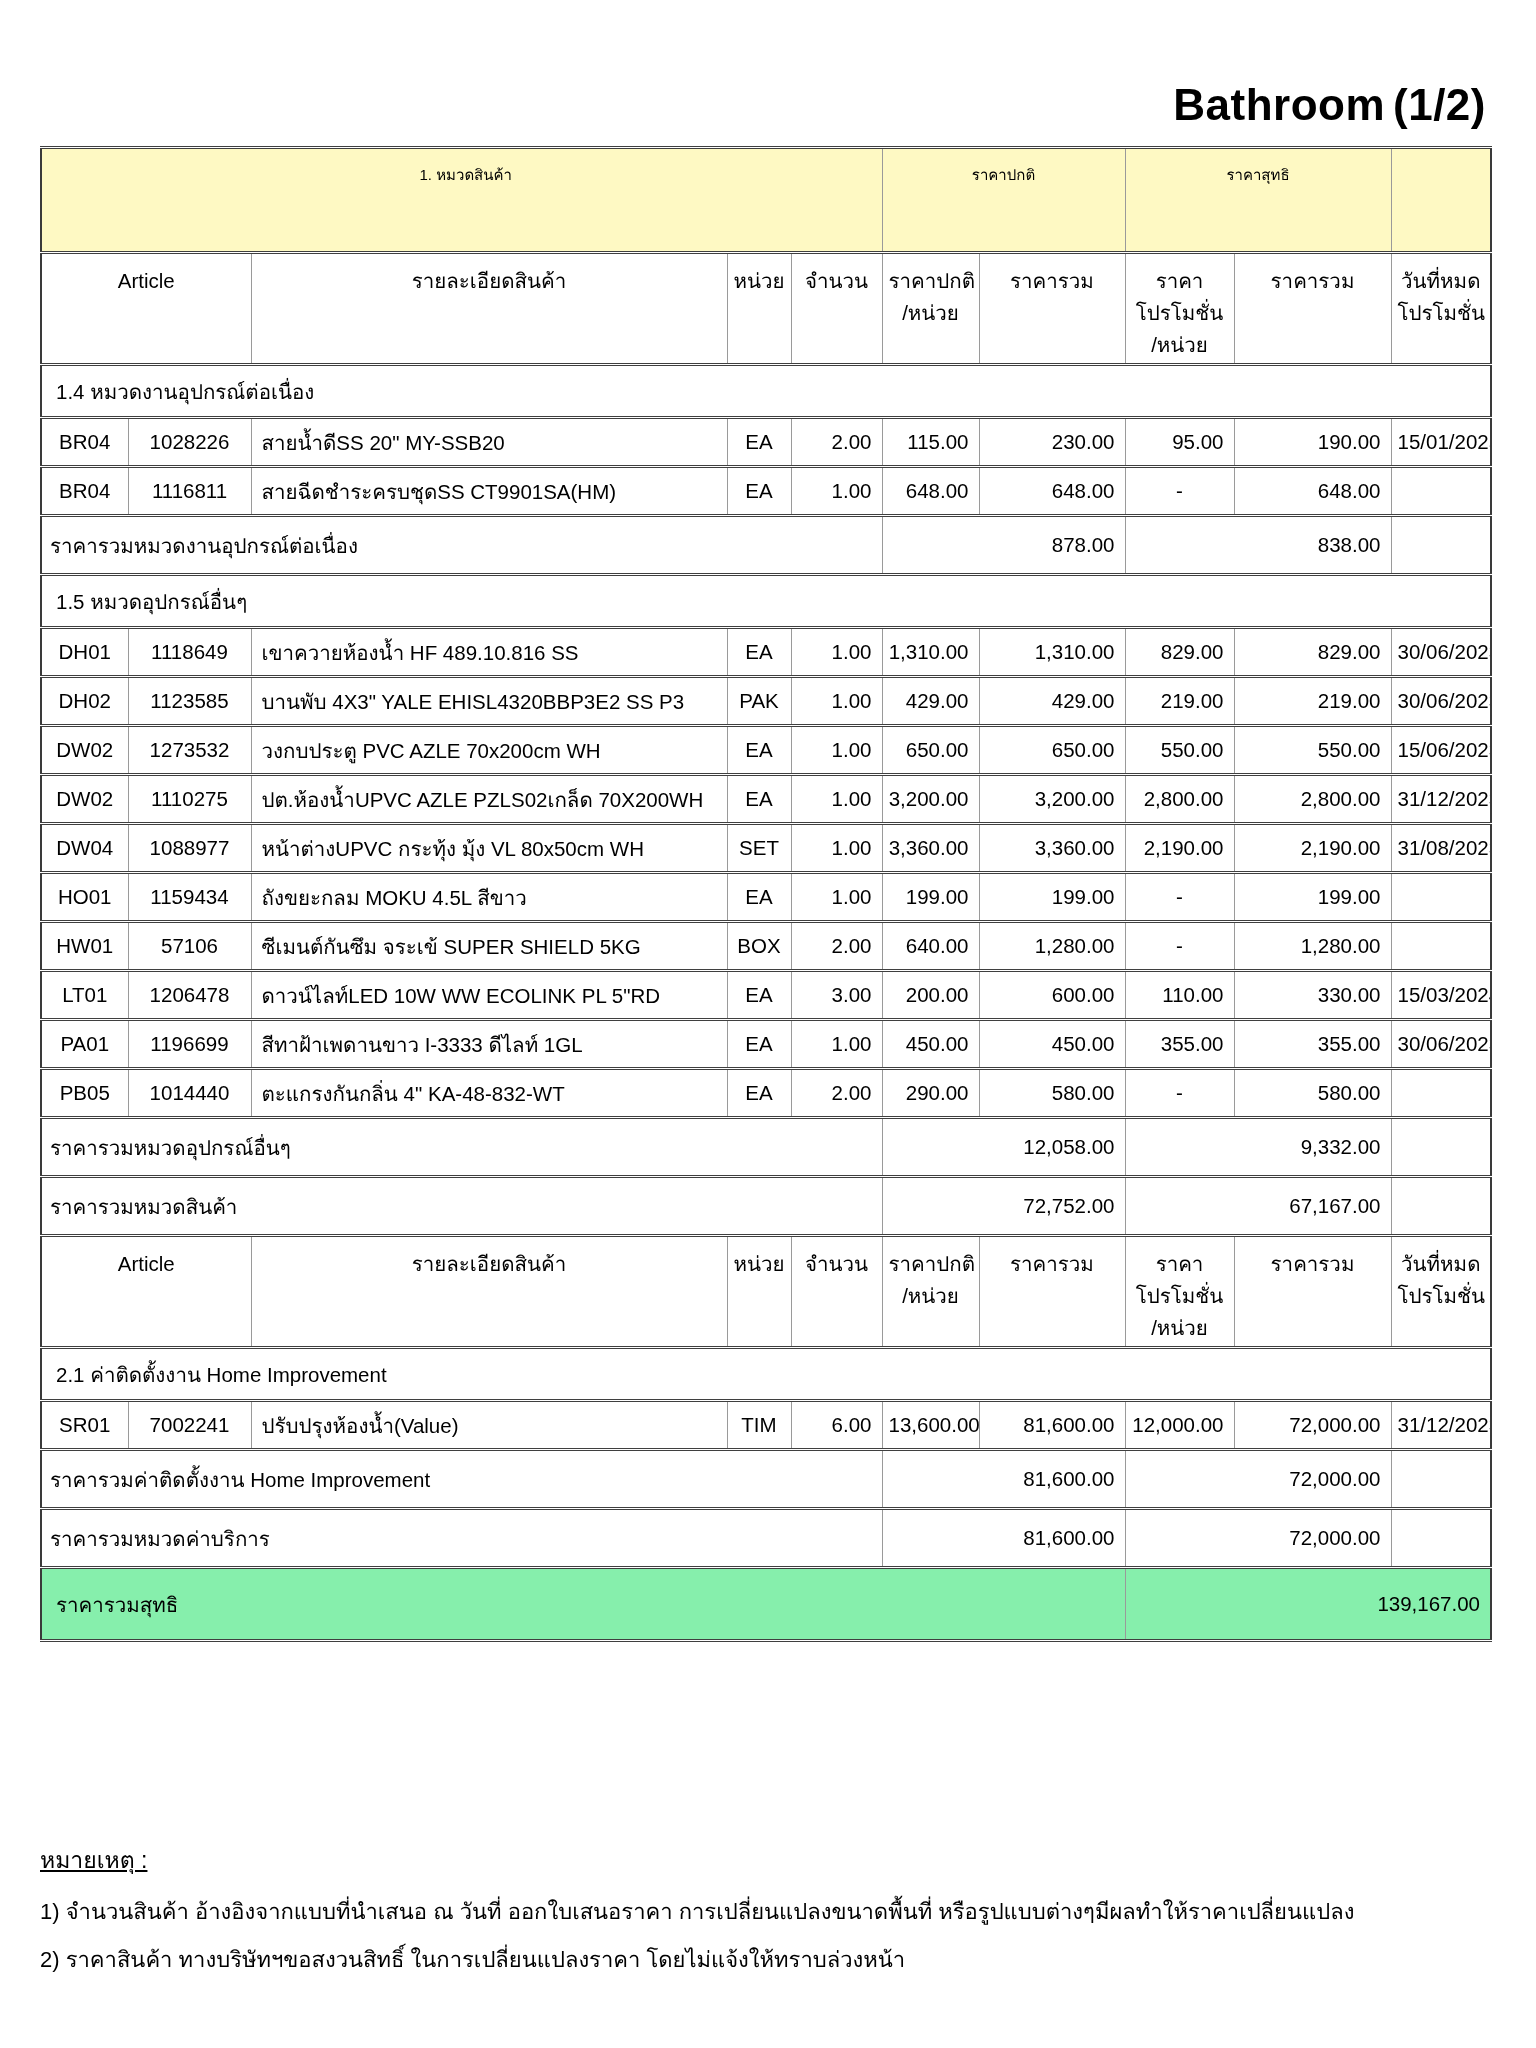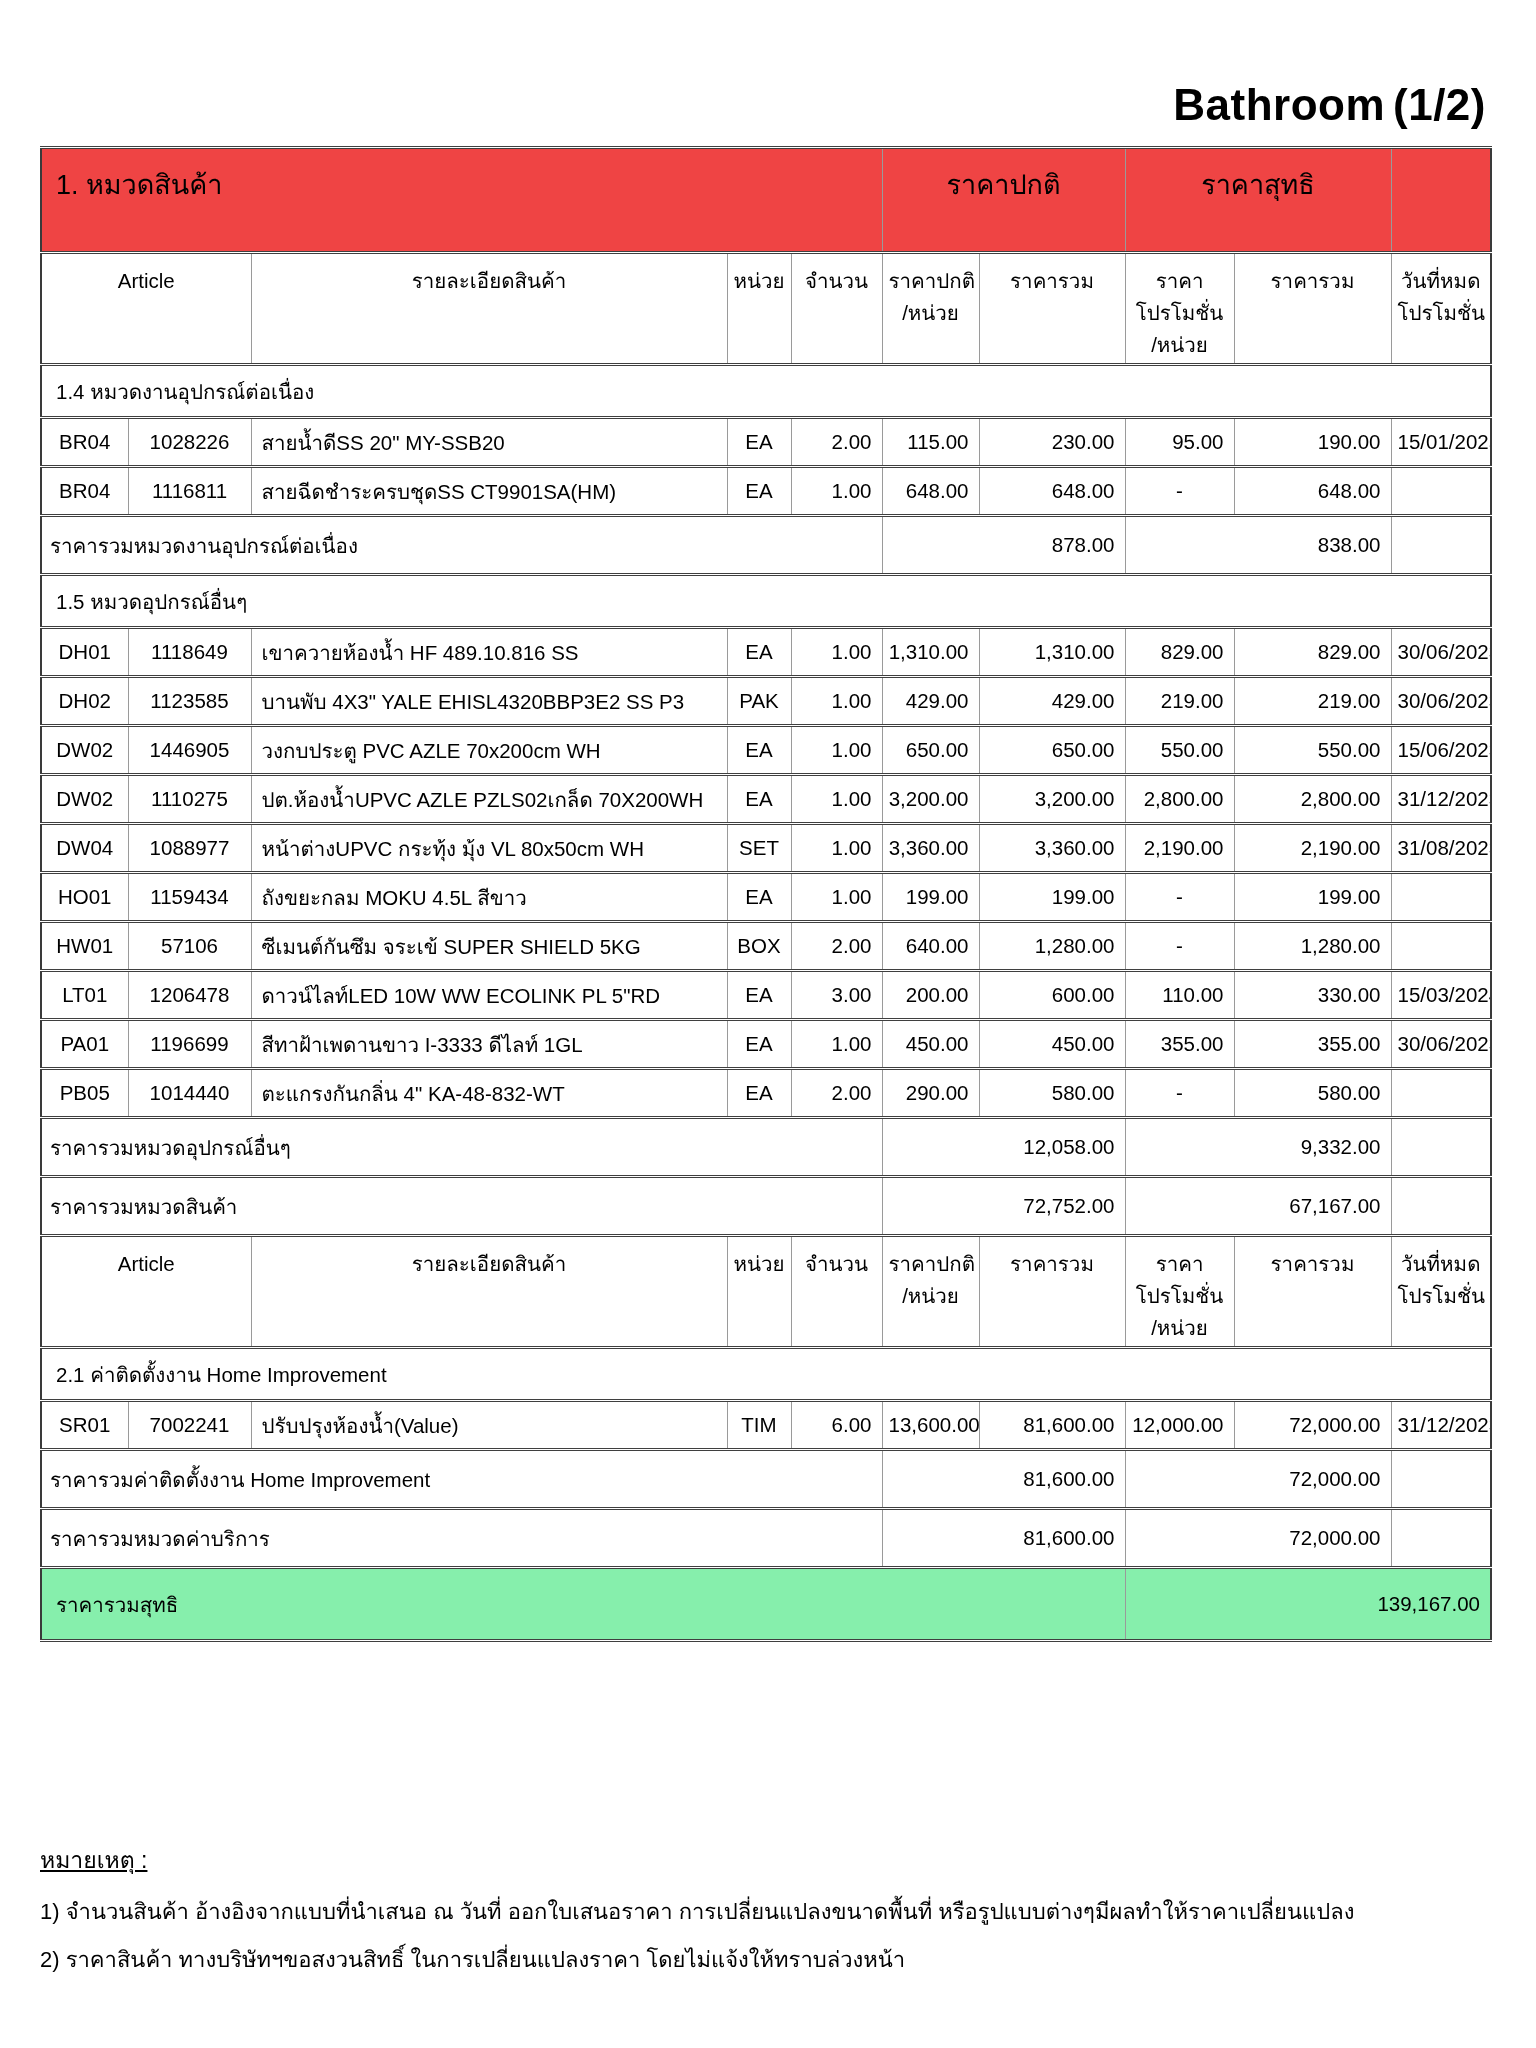--- a/index.html
+++ b/index.html
@@ -30,21 +30,21 @@
   td {
     border-left:1px solid #9a9a9a;
     border-right:1px solid #9a9a9a;
     border-top:3px double #3f3f3f;
     border-bottom:3px double #3f3f3f;
     padding:2px 6px;
     overflow:hidden;
     white-space:nowrap;
     vertical-align:middle;
   }
-  tr.sec-head td   { height:86px;  background:#ef4444; vertical-align:top; padding-top:14px; font-size:27px; }
+  tr.sec-head td   { height:86px;  background:#fef9c3; vertical-align:top; padding-top:14px; font-size:15px;text-align:center; }
   tr.col-head td   { height:96px;  vertical-align:top; padding-top:11px; line-height:1.55; }
   tr.group td      { height:46px; }
   tr.data td       { height:42px; }
   tr.subtotal td   { height:52px; }
   tr.total td      { height:52px; }
   tr.grand td      { height:66px; background:#86efac; }
 
   .c { text-align:center; }
   .l { text-align:left; }
   .r { text-align:right; padding-right:10px; }
@@ -166,21 +166,21 @@
           <td class="c">PAK</td>
           <td class="r">1.00</td>
           <td class="r">429.00</td>
           <td class="r">429.00</td>
           <td class="r">219.00</td>
           <td class="r">219.00</td>
           <td class="c">30/06/2023</td>
         </tr>
         <tr class="data">
           <td class="c">DW02</td>
-          <td class="c">1446905</td>
+          <td class="c">1273532</td>
           <td class="l desc-pad">วงกบประตู PVC AZLE 70x200cm WH</td>
           <td class="c">EA</td>
           <td class="r">1.00</td>
           <td class="r">650.00</td>
           <td class="r">650.00</td>
           <td class="r">550.00</td>
           <td class="r">550.00</td>
           <td class="c">15/06/2023</td>
         </tr>
         <tr class="data">

